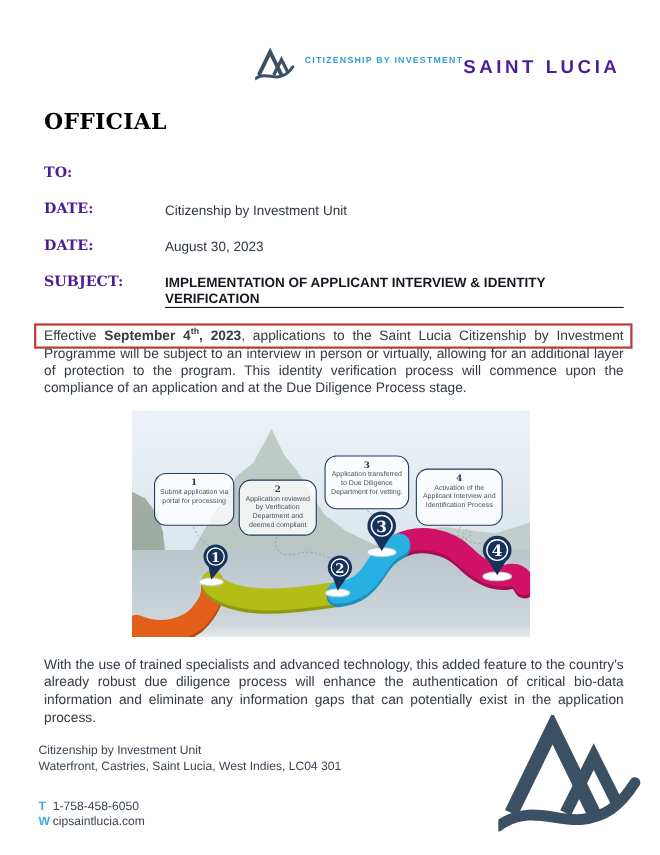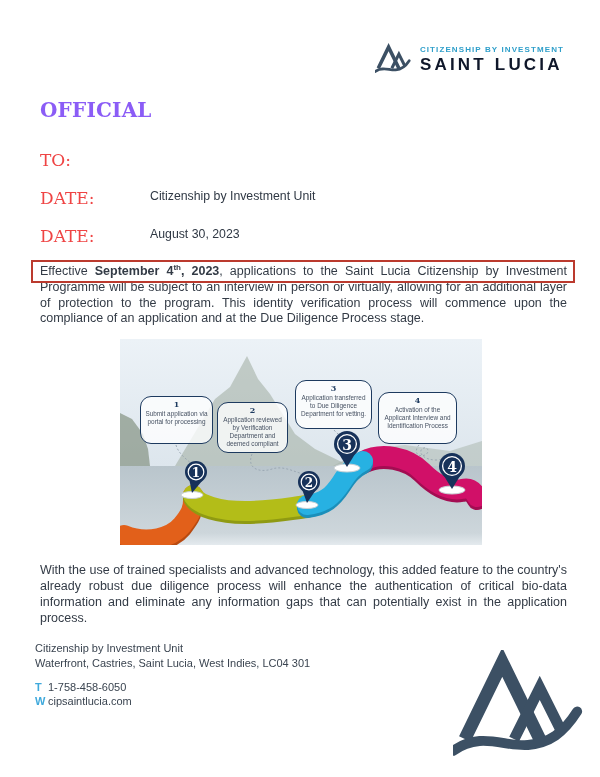--- a/index.html
+++ b/index.html
@@ -5,35 +5,35 @@
   * { margin:0; padding:0; box-sizing:border-box; }
   html,body { background:#ffffff; }
   .page {
     position:relative; width:600px; height:777px; background:#fff;
     font-family:"Liberation Sans", sans-serif; color:#343b46; overflow:hidden;
   }
 
   
   .brand { position:absolute; top:42px; right:36px; display:flex; align-items:center; }
   .brand-icon { width:38px; height:36px; margin-right:7px; }
-  .brand-text { display:flex; flex-direction:column; }
+  .brand-text { display:flex; flex-direction:row; }
   .brand-tagline { font-size:8px; font-weight:bold; letter-spacing:1.1px; color:#2f9fca; }
-  .brand-name { font-size:17px; font-weight:bold; letter-spacing:3.2px; color:#0f172a; margin-top:1px; }
+  .brand-name { font-size:17px; font-weight:bold; letter-spacing:3.2px; color:#4c1d95; margin-top:1px; }
 
   
   .content { padding:0 33px 0 40px; }
   h1.memo-title {
     padding-top:99px; font-family:"DejaVu Serif", serif; font-size:20px;
-    line-height:22px; color:#8b5cf6; letter-spacing:0.2px; font-weight:bold;
+    line-height:22px; color:#000000; letter-spacing:0.2px; font-weight:bold;
   }
   .meta { margin-top:29px; }
   .meta-row { display:flex; margin-bottom:18px; align-items:flex-start; }
   .meta-label {
     width:110px; flex:0 0 110px; font-family:"DejaVu Serif", serif;
-    font-weight:normal; font-size:17px; color:#ef4444;
+    font-weight:bold; font-size:13px; color:#4c1d95;
   }
   .meta-value { font-size:12.3px; color:#2f3844; padding-top:1px; }
   .meta-value.subject {
     font-weight:bold; color:#15191f; border-bottom:1.6px solid #15191f; padding-bottom:1px;
   }
 
   
   .para { font-size:12.5px; line-height:15.8px; text-align:justify; color:#333b46; }
   .para1 { position:relative; margin-top:18px; }
   .red-outline {
@@ -59,21 +59,21 @@
     color:#1d3a5f; line-height:9px;
   }
   .step-text { font-size:6.4px; line-height:8px; padding:1px 4px 0 4px; }
   .box1 { left:20px;  top:57px; width:73px; height:48px; }
   .box2 { left:97px;  top:63px; width:71px; height:51px; }
   .box3 { left:175px; top:41px; width:77px; height:49px; }
   .box4 { left:258px; top:53px; width:79px; height:52px; }
 
   
   .footer { margin-top:15px; margin-left:-5px; font-size:11px; line-height:14.6px; color:#3a4450; }
-  .footer .contact { margin-top:9px; }
+  .footer .contact { margin-top:21px; }
   .contact-label { color:#3fa9dc; font-weight:bold; display:inline-block; width:13px; }
 
   .big-logo { position:absolute; left:453px; top:650px; width:138px; height:118px; }
 </style>
 </head>
 <body>
 
 <div class="page">
 
   <div class="brand">
@@ -101,20 +101,24 @@
       <div class="meta-row">
         <span class="meta-label">TO:</span>
       </div>
       <div class="meta-row">
         <span class="meta-label">DATE:</span>
         <span class="meta-value">Citizenship by Investment Unit</span>
       </div>
       <div class="meta-row">
         <span class="meta-label">DATE:</span>
         <span class="meta-value">August 30, 2023</span>
+      </div>
+      <div class="meta-row">
+        <span class="meta-label">SUBJECT:</span>
+        <span class="meta-value subject">IMPLEMENTATION OF APPLICANT INTERVIEW &amp; IDENTITY VERIFICATION</span>
       </div>
     </div>
 
     <p class="para para1">
       <span class="red-outline"></span><span>Effective </span><b><span>September 4</span><sup>th</sup><span>, 2023</span></b><span>, applications to the Saint Lucia Citizenship by Investment Programme will be subject to an interview in person or virtually, allowing for an additional layer of protection to the program. This identity verification process will commence upon the compliance of an application and at the Due Diligence Process stage.</span>
     </p>
 
     <div class="figure">
       <svg width="362" height="206" viewBox="0 0 362 206">
         <defs>

